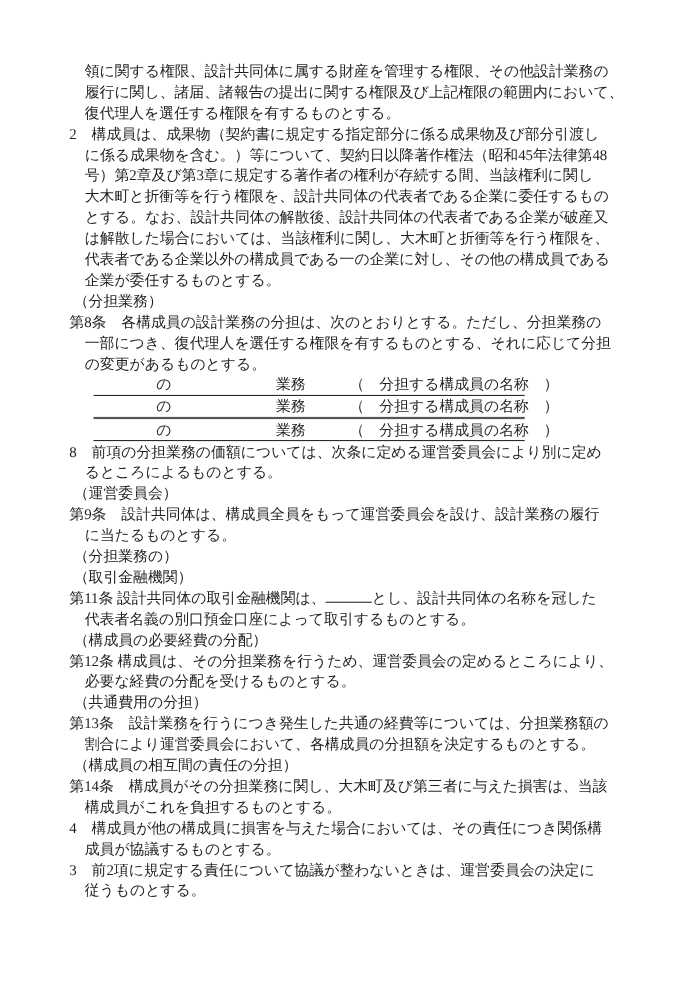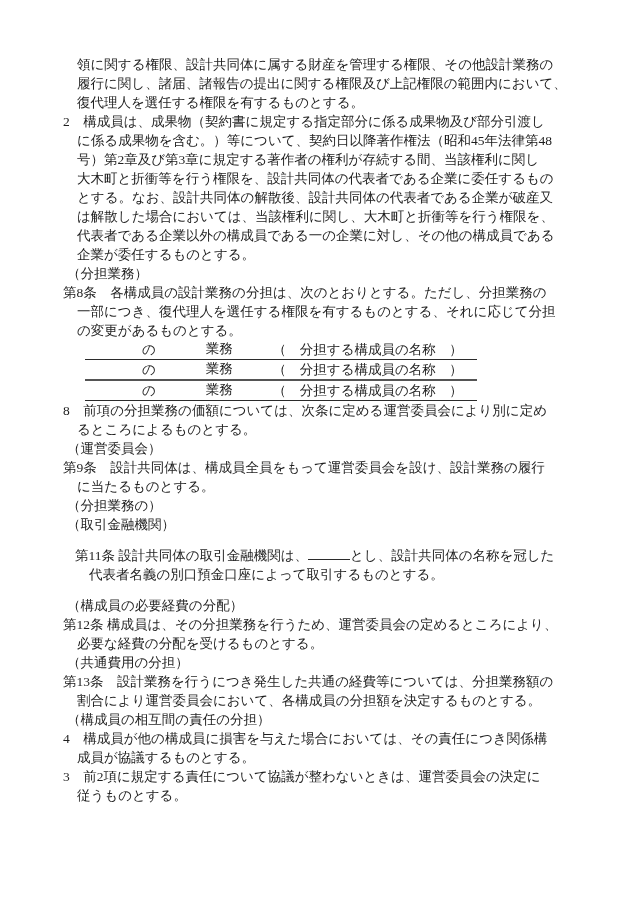--- a/index.html
+++ b/index.html
@@ -51,35 +51,35 @@
     display: flex;
     align-items: flex-end;
     height: 19px;
     border-bottom: 1px solid #2b2b2b;
     white-space: pre;
   }
   .blank-row.mid {
     border-bottom: 2px solid #555555;
   }
   .blank-row .f1 { margin-left: 57px; }
-  .blank-row .f2 { margin-left: 50px; font-family: Liberation Mono, monospace; }
+  .blank-row .f2 { margin-left: 95px; }
   .blank-row .f3 { margin-left: 40px; }
   
   .inline-blank {
     display: inline-block;
     width: 42px;
     height: 13px;
     border-bottom: 1px solid #2b2b2b;
     vertical-align: baseline;
   }
   .p11 {
     white-space: pre;
     padding-left: 14px;
     text-indent: -14px;
-    margin: 12px;
+    margin: 0;
   }
   .p11 span { text-indent: 0; }
 </style>
 </head>
 <body>
 
 <div class="doc">
 
   <div class="cont">領に関する権限、設計共同体に属する財産を管理する権限、その他設計業務の
 履行に関し、諸届、諸報告の提出に関する権限及び上記権限の範囲内において、
@@ -139,20 +139,22 @@
   <div class="para">第12条 構成員は、その分担業務を行うため、運営委員会の定めるところにより、
 必要な経費の分配を受けるものとする。</div>
 
   <div class="heading">（共通費用の分担）</div>
 
   <div class="para">第13条　設計業務を行うにつき発生した共通の経費等については、分担業務額の
 割合により運営委員会において、各構成員の分担額を決定するものとする。</div>
 
   <div class="heading">（構成員の相互間の責任の分担）</div>
 
+  <div class="para">第14条　構成員がその分担業務に関し、大木町及び第三者に与えた損害は、当該
+構成員がこれを負担するものとする。</div>
 
   <div class="para">4　構成員が他の構成員に損害を与えた場合においては、その責任につき関係構
 成員が協議するものとする。</div>
 
   <div class="para">3　前2項に規定する責任について協議が整わないときは、運営委員会の決定に
 従うものとする。</div>
 
 </div>
 
 </body></html>

